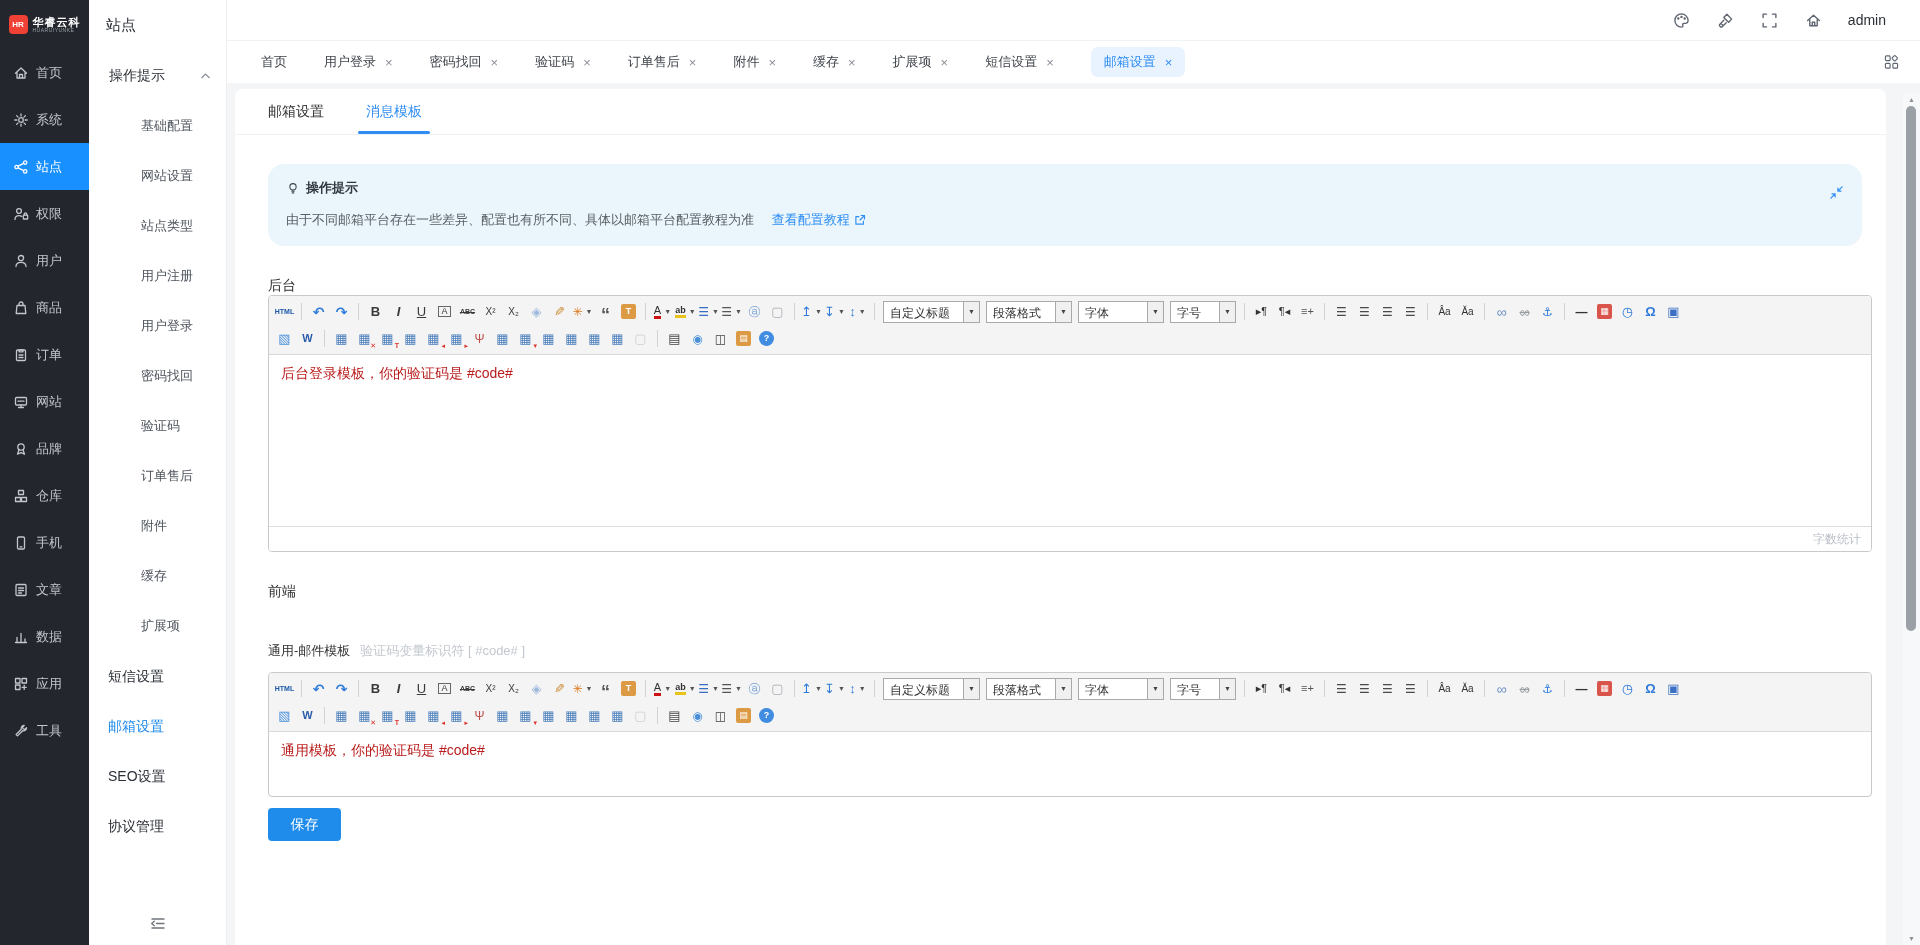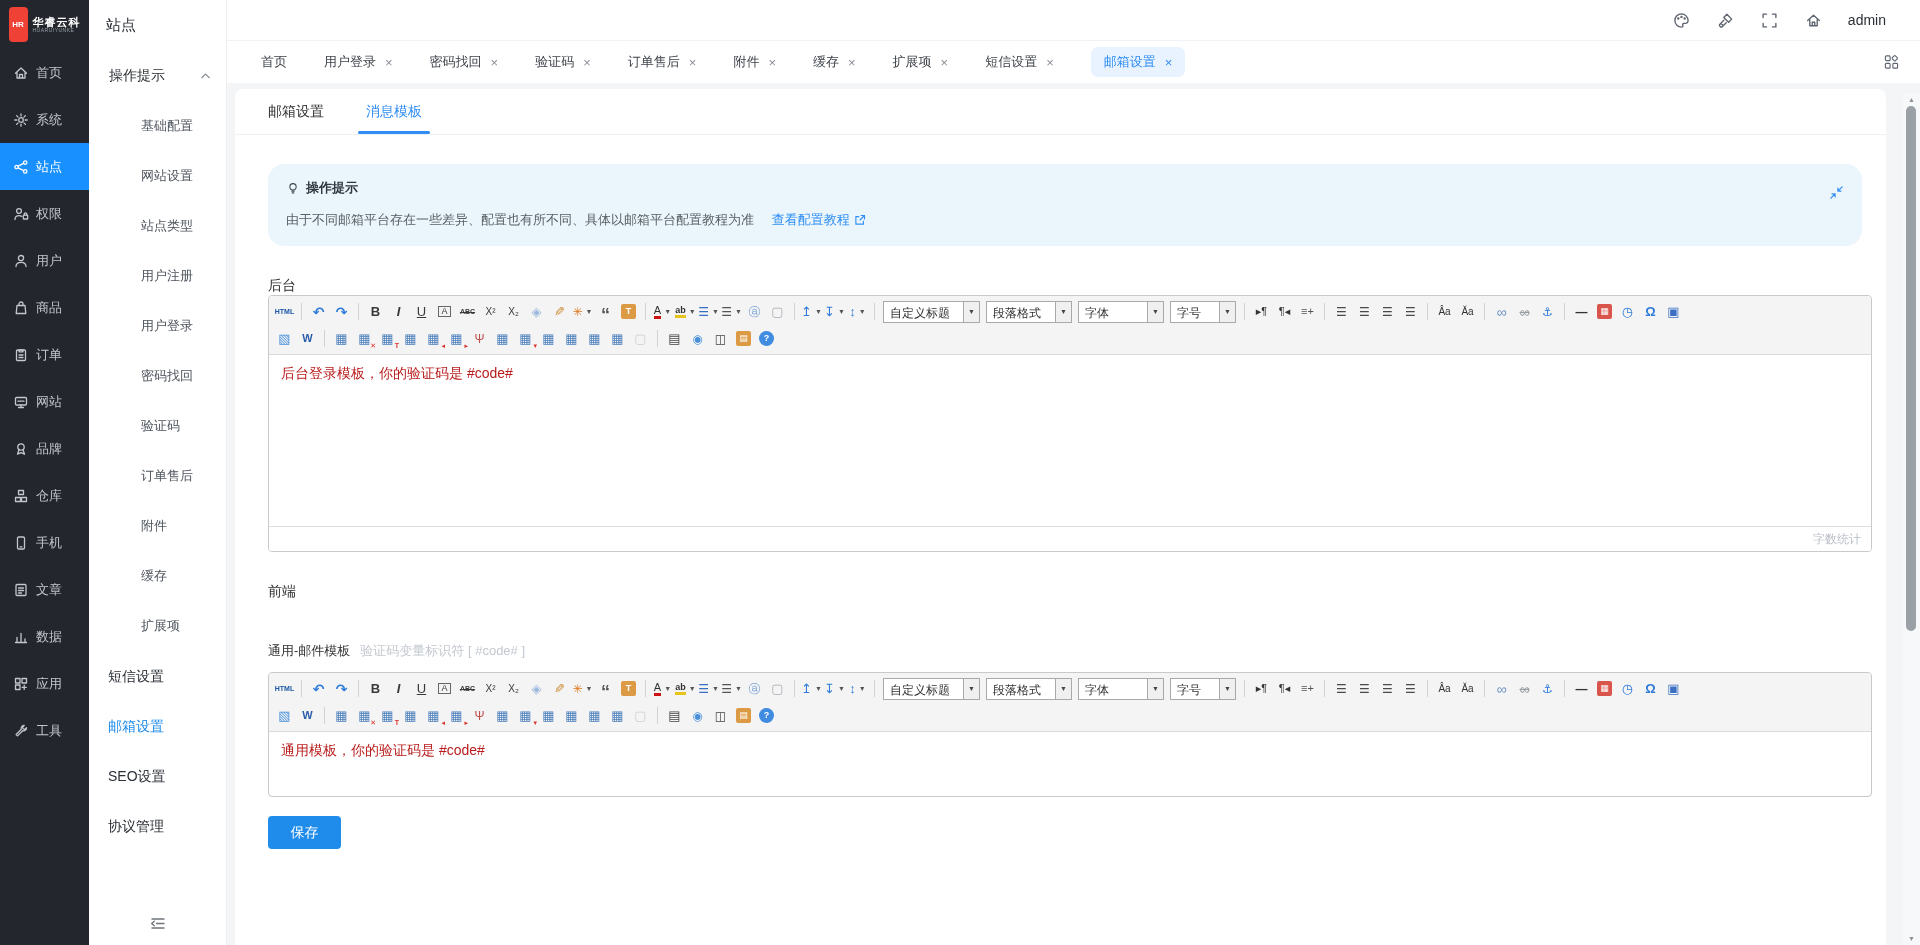--- a/index.html
+++ b/index.html
@@ -3,21 +3,21 @@
 <meta charset="utf-8">
 <style>
   *{margin:0;padding:0;box-sizing:border-box}
   html,body{width:1920px;height:945px;overflow:hidden}
   body{font-family:"Liberation Sans","DejaVu Sans",sans-serif;font-size:13px;color:#303133;background:#fff}
   .app{display:flex;width:1920px;height:945px}
 
   
   .psb{width:89px;background:#23262d;color:#c3c6cb;flex-shrink:0;display:flex;flex-direction:column}
   .logo{height:49px;display:flex;align-items:center;justify-content:center;gap:5px;cursor:pointer}
-  .logo-badge{width:19px;height:35px;background:#ef4136;border-radius:4px;color:#fff;font-size:8px;font-weight:700;display:flex;align-items:center;justify-content:center}
+  .logo-badge{width:19px;height:19px;background:#ef4136;border-radius:4px;color:#fff;font-size:8px;font-weight:700;display:flex;align-items:center;justify-content:center}
   .logo-txt{display:flex;flex-direction:column;line-height:1.1}
   .logo-name{font-size:11px;color:#fff;font-weight:700;letter-spacing:1px}
   .logo-sub{font-size:5px;color:#9aa0a7;letter-spacing:.5px}
   .psb-item{height:47px;display:flex;align-items:center;padding-left:13px;gap:7px;font-size:13px;cursor:pointer}
   .psb-item svg{width:16px;height:16px;flex-shrink:0}
   .psb-item.active{background:#1890ff;color:#fff}
 
   
   .ssb{width:138px;flex-shrink:0;border-right:1px solid #eeeeef;position:relative;background:#fff}
   .ssb-title{height:50px;line-height:50px;padding-left:17px;font-size:15px;color:#2b2f36}
@@ -71,21 +71,21 @@
   .tbsel .car{width:16px;border-left:1px solid #a9a9a9;display:flex;align-items:center;justify-content:center;font-size:7px;color:#444;background:#f0f0f0}
   .dd{font-size:7px;color:#555;margin-left:3px}
   .chip{width:15px;height:15px;border-radius:2px;color:#fff;font-size:9px;font-weight:700;display:flex;align-items:center;justify-content:center}
   .chip.round{border-radius:50%}
   .tbadge{position:absolute;right:0;bottom:1px;font-size:7px;color:#d9342b;font-weight:700}
   .ed-body{padding:10px 12px;font-size:14px;color:#b91c1c;height:171px;cursor:text}
   .ed-body.sm{height:64px}
   .ed-status{height:25px;border-top:1px solid #dedede;display:flex;align-items:center;justify-content:flex-end;padding-right:10px;font-size:12px;color:#b9bec7;background:#fff}
   .ed-status span{cursor:pointer}
 
-  .save-row{margin:19px 33px}
+  .save-row{margin:11px 33px}
   .save-btn{width:73px;height:33px;background:#1f8ceb;color:#fff;border:none;border-radius:4px;font-size:14px;cursor:pointer;font-family:inherit}
 
   
   .sbar{position:absolute;right:0;top:93px;bottom:0;width:17px;background:#f7f8fa;z-index:6}
   .sb-up,.sb-down{position:absolute;left:0;right:0;text-align:center;font-size:7px;color:#8d9298}
   .sb-up{top:3px}.sb-down{bottom:3px}
   .sb-thumb{position:absolute;top:13px;left:3px;width:10px;height:525px;background:#9aa0a6;border-radius:5px;cursor:grab}
 </style>
 </head>
 <body>

